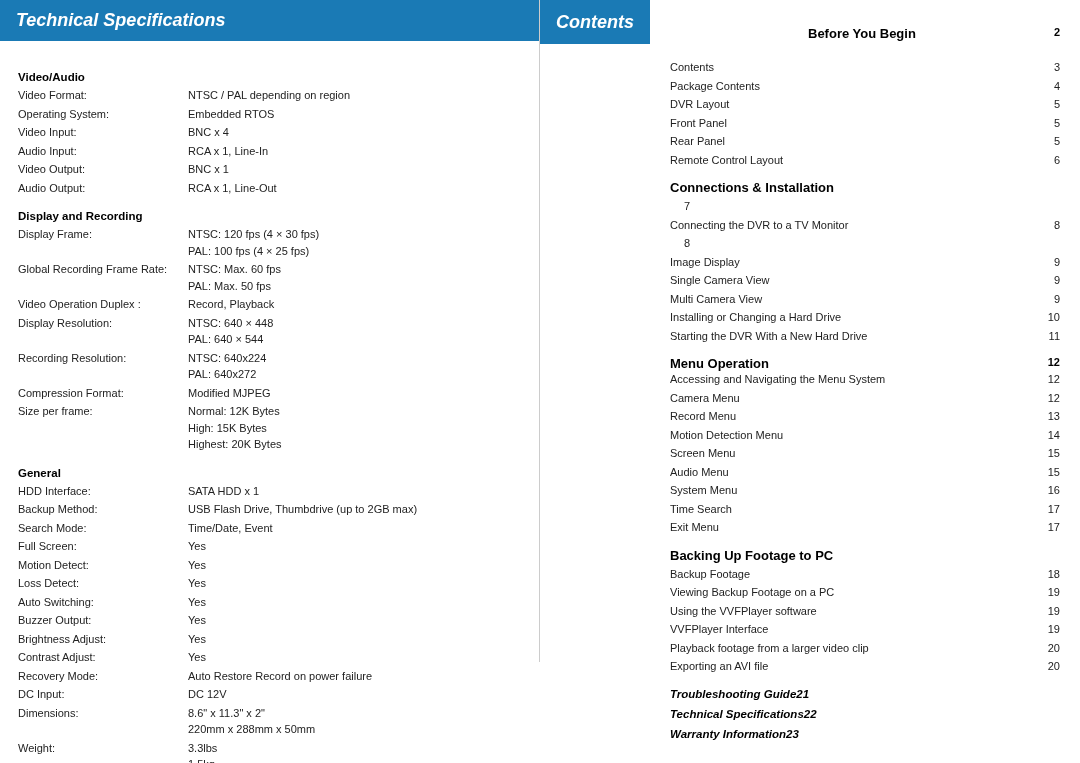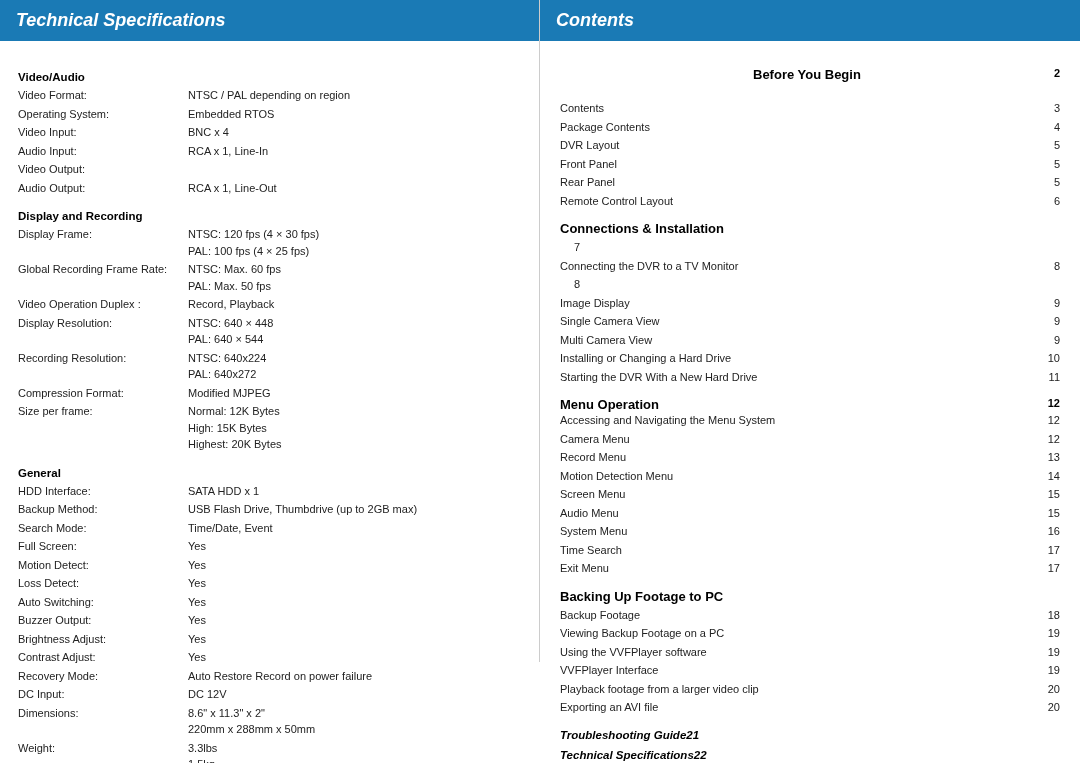--- a/index.html
+++ b/index.html
@@ -59,21 +59,21 @@
     }
     .spec-value {
       color: #222;
       flex: 1;
     }
 
     
     .right-panel {
       width: 540px;
       display: flex;
-      flex-direction: column;
+      flex-direction: row;
     }
     .right-header {
       background: #1a7ab5;
       color: #fff;
       font-size: 18px;
       font-weight: bold;
       font-style: italic;
       padding: 10px 16px;
       height: 44px;
       display: flex;
@@ -150,20 +150,21 @@
         <div class="spec-row">
           <div class="spec-label">Video Input:</div>
           <div class="spec-value">BNC x 4</div>
         </div>
         <div class="spec-row">
           <div class="spec-label">Audio Input:</div>
           <div class="spec-value">RCA x 1, Line-In</div>
         </div>
         <div class="spec-row">
           <div class="spec-label">Video Output:</div>
+          <div class="spec-value">BNC x 1</div>
         </div>
         <div class="spec-row">
           <div class="spec-label">Audio Output:</div>
           <div class="spec-value">RCA x 1, Line-Out</div>
         </div>
         <div class="section-title">Display and Recording</div>
         <div class="spec-row">
           <div class="spec-label">Display Frame:</div>
           <div class="spec-value">NTSC: 120 fps (4 × 30 fps)<br>PAL: 100 fps (4 × 25 fps)</div>
         </div>

